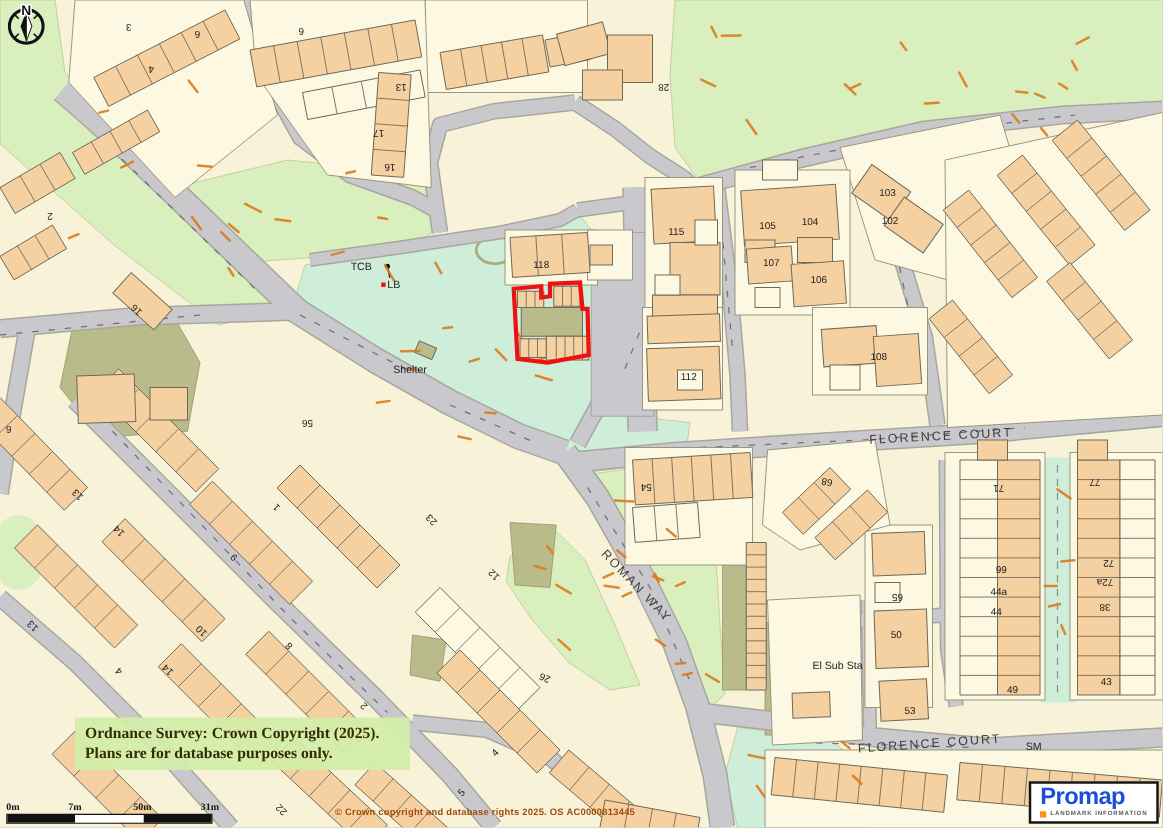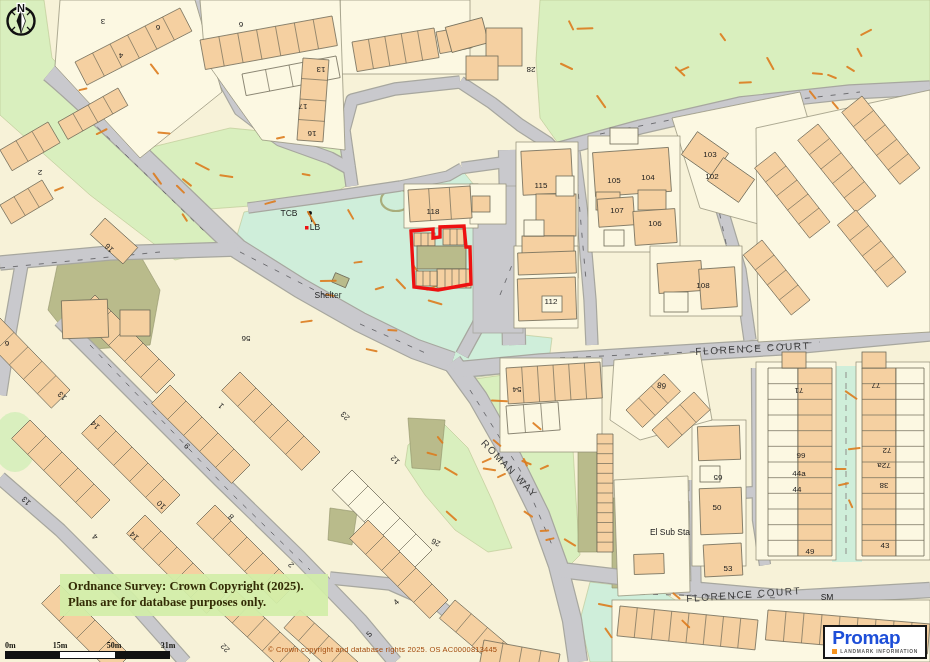--- a/index.html
+++ b/index.html
@@ -8,21 +8,21 @@
   .overlay{position:absolute;z-index:5;}
   .copyright-box{left:44px;top:574px;width:252px;background:rgba(210,238,168,0.93);padding:5px 8px 6px 8px;
     font-family:"Liberation Serif",serif;font-weight:bold;font-size:12.5px;line-height:1.25;color:#332c05;margin-left:16px;}
   .scalebar{left:5px;top:641px;width:180px;height:18px;font-size:8px;font-weight:bold;color:#16160f;font-family:Liberation Serif, serif;}
   .scalebar .ticks{position:relative;height:9px;}
   .scalebar .ticks span{position:absolute;top:0;transform:translateX(-50%);white-space:nowrap;}
   .scalebar .ticks span:first-child{transform:none;}
   .scalebar .bar{position:relative;height:6px;width:163px;margin-top:1px;border:1px solid #111;display:flex;}
   .scalebar .seg{height:100%;flex:1;}
   .seg.b{background:#111;} .seg.w{background:#fff;}
-  .footer-credit{left:268px;top:645px;font-size:7.5px;font-weight:normal;color:#a34a0c;letter-spacing:0.2px;}
+  .footer-credit{left:268px;top:645px;font-size:7.5px;font-weight:bold;color:#a34a0c;letter-spacing:0.2px;}
   .promap-logo{right:3px;bottom:3px;background:#fff;border:2px solid #161616;padding:1px 7px 3px 7px;text-align:left;}
   .promap-logo .brand{font-size:19px;font-weight:bold;letter-spacing:-0.5px;color:#1d4ed8;line-height:1.05;}
   .promap-logo .tagrow{display:flex;align-items:center;gap:3px;margin-top:1px;}
   .promap-logo .sq{width:5px;height:5px;background:#f7941d;display:inline-block;}
   .promap-logo .tagline{font-size:4.9px;font-weight:bold;letter-spacing:0.7px;color:#5c5c5c;}
 </style>
 </head>
 <body>
 
 <div class="map-root">
@@ -563,21 +563,21 @@
     </svg>
 
   <div class="overlay copyright-box">
     <div>Ordnance Survey: Crown Copyright (2025).</div>
     <div>Plans are for database purposes only.</div>
   </div>
 
   <div class="overlay scalebar">
     <div class="ticks">
       <span style="left:0">0m</span>
-      <span style="left:55px">15m</span>
+      <span style="left:55px">7m</span>
       <span style="left:109px">50m</span>
       <span style="left:163px">31m</span>
     </div>
     <div class="bar">
       <div class="seg b"></div>
       <div class="seg w"></div>
       <div class="seg b"></div>
     </div>
   </div>
 

